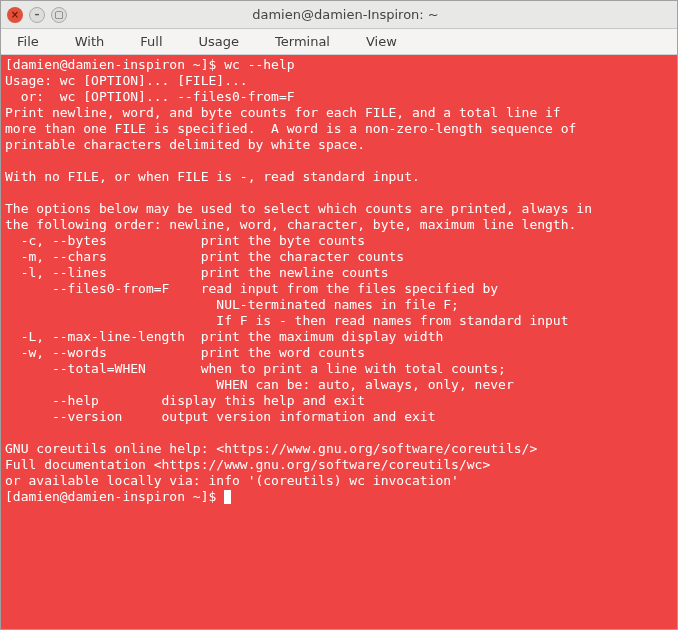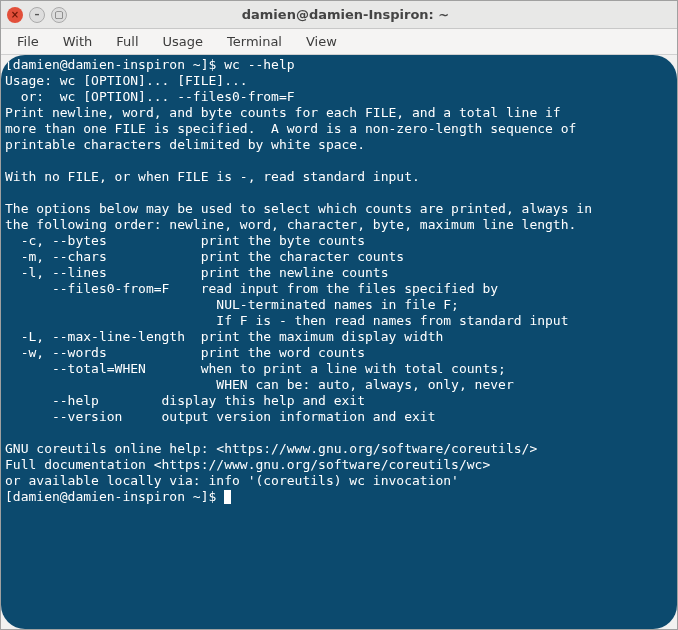--- a/index.html
+++ b/index.html
@@ -45,50 +45,49 @@
     }
     .ctrl-close { background: #e24f3a; color: #6d1606; }
     .ctrl-min { background: #ddd; border:1px solid #aaa; color:#555; }
     .ctrl-max { background: #ddd; border:1px solid #aaa; color:#555; }
     .title-text {
       position: absolute;
       left: 0; right: 16px;
       text-align: center;
       font-size: 13px;
       color: #444;
-      font-weight: 700;
+      font-weight: 400;
       pointer-events: none;
       margin-left: 29px;
     }
     .menubar {
       height: 26px;
       background: #f5f4f3;
       border-bottom: 1px solid #d0d0d0;
       display: flex;
       align-items: center;
       padding: 0 6px;
-      gap: 4px;
+      gap: 16px;
     }
     .menu-item {
       padding: 3px 10px;
       font-size: 13px;
       color: #3c3c3c;
       cursor: pointer;
     }
     .terminal {
       flex: 1;
-      background: #0c4a6e;
+      background: #ef4444;
       color: #ffffff;
       font-family: "DejaVu Sans Mono","Liberation Mono","Consolas",monospace;
       font-size: 13px;
       line-height: 16px;
       padding: 2px 4px;
       white-space: pre;
       overflow: hidden;
-      border-radius: 24px;
     }
     .prompt {
       color: #ffffff;
     }
     .cursor {
       display: inline-block;
       width: 7px;
       height: 14px;
       background: #ffffff;
       vertical-align: text-bottom;

